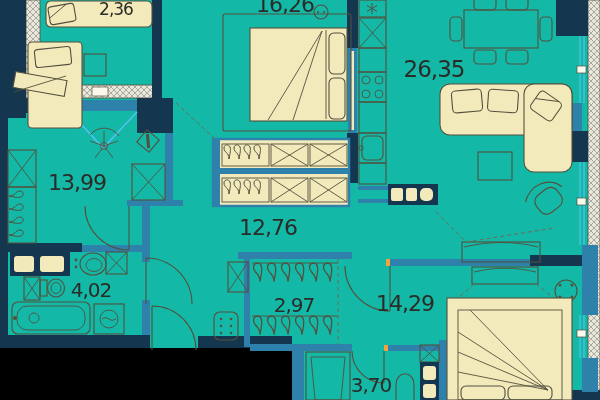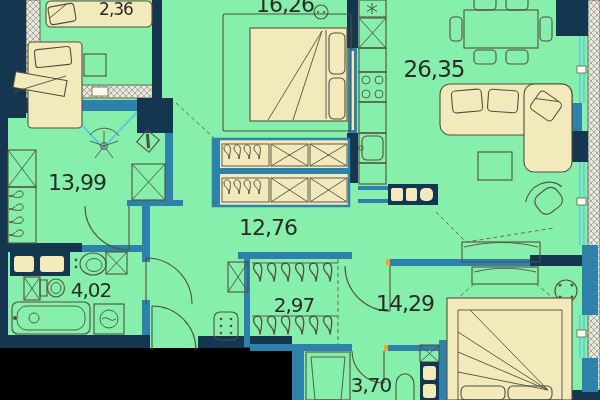--- a/index.html
+++ b/index.html
@@ -1,16 +1,16 @@
 <!DOCTYPE html>
 <html><head>
 <meta charset="utf-8">
 <style>
   html,body{margin:0;padding:0;background:#fff;}
-  #plan{position:relative;width:600px;height:400px;overflow:hidden;background:#86efac;}
+  #plan{position:relative;width:600px;height:400px;overflow:hidden;background:#14b8a6;}
   svg{display:block}
   .wall{fill:#14364f;}
   .teal{fill:#2d81ab;}
   .mark{fill:#f2a33c;}
   .fur{fill:#f3eabc;stroke:#53503e;stroke-width:1.1;}
   .furn{fill:none;stroke:#53503e;stroke-width:1.1;}
   .thin{fill:none;stroke:#53503e;stroke-width:0.9;}
   .dash{fill:none;stroke:#6e6b58;stroke-width:1;stroke-dasharray:4 3;}
   .blue{fill:none;stroke:#54c0ee;stroke-width:1.6;}
   .glz{fill:none;stroke:#54c0ee;stroke-width:1.2;}

